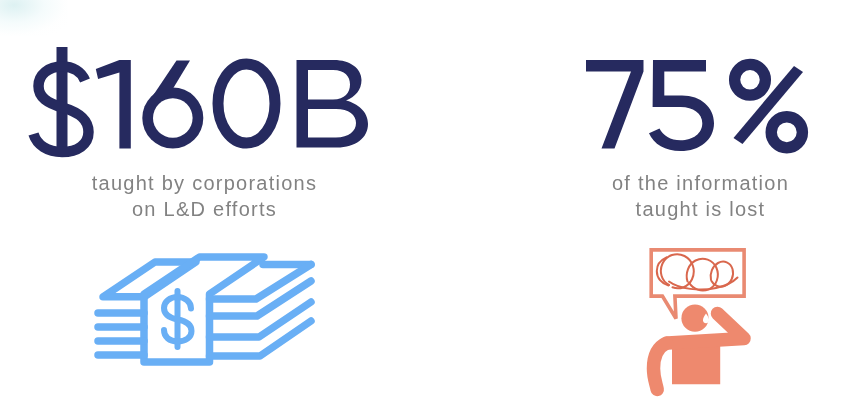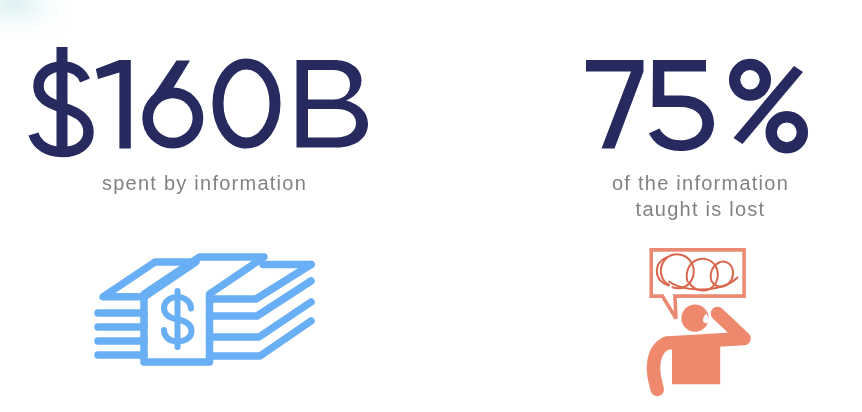--- a/index.html
+++ b/index.html
@@ -13,21 +13,22 @@
            font-size:20px;letter-spacing:1.25px;color:#828282;}
   svg.layer{position:absolute;left:0;top:0;overflow:visible;}
 </style>
 </head>
 <body>
 
 <div class="stage">
   <div class="glow"></div>
 
   <div class="caption" style="left:0px;top:170px;width:409px;">
-    <div>spent by information</div>
+    <div>taught by corporations</div>
+    <div>on L&amp;D efforts</div>
   </div>
   <div class="caption" style="left:496px;top:170px;width:409px;">
     <div>of the information</div>
     <div>taught is lost</div>
   </div>
 
   <svg class="layer" width="862" height="412" viewBox="0 0 862 412">
     <defs>
       <mask id="head-sweat-mask">
         <rect x="670" y="295" width="55" height="50" fill="#fff"></rect>

